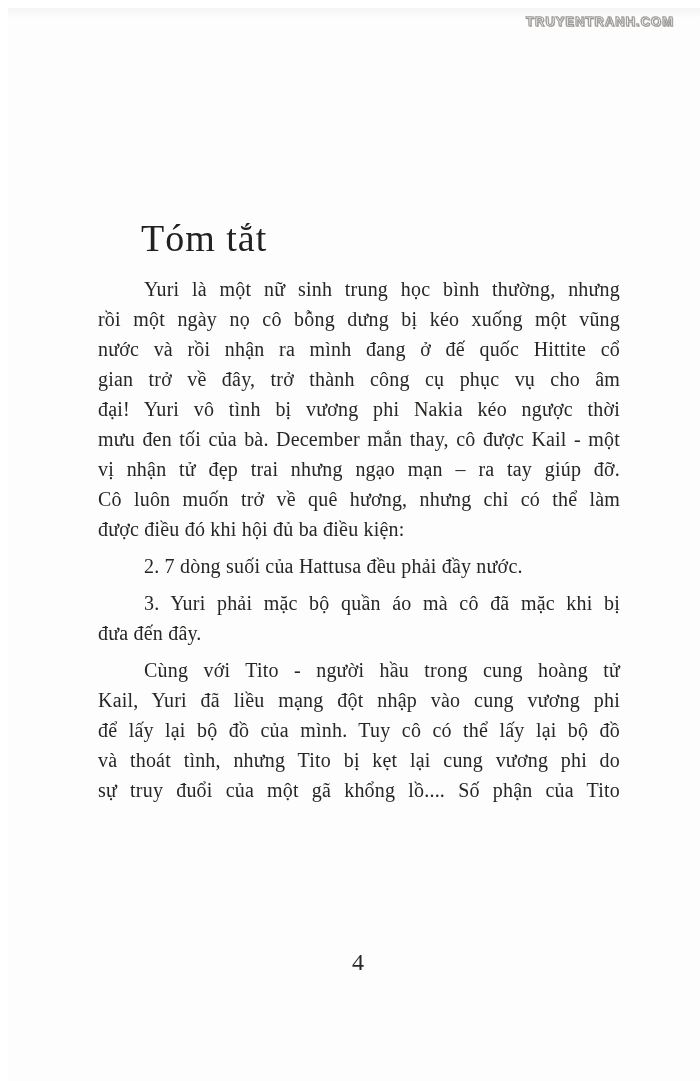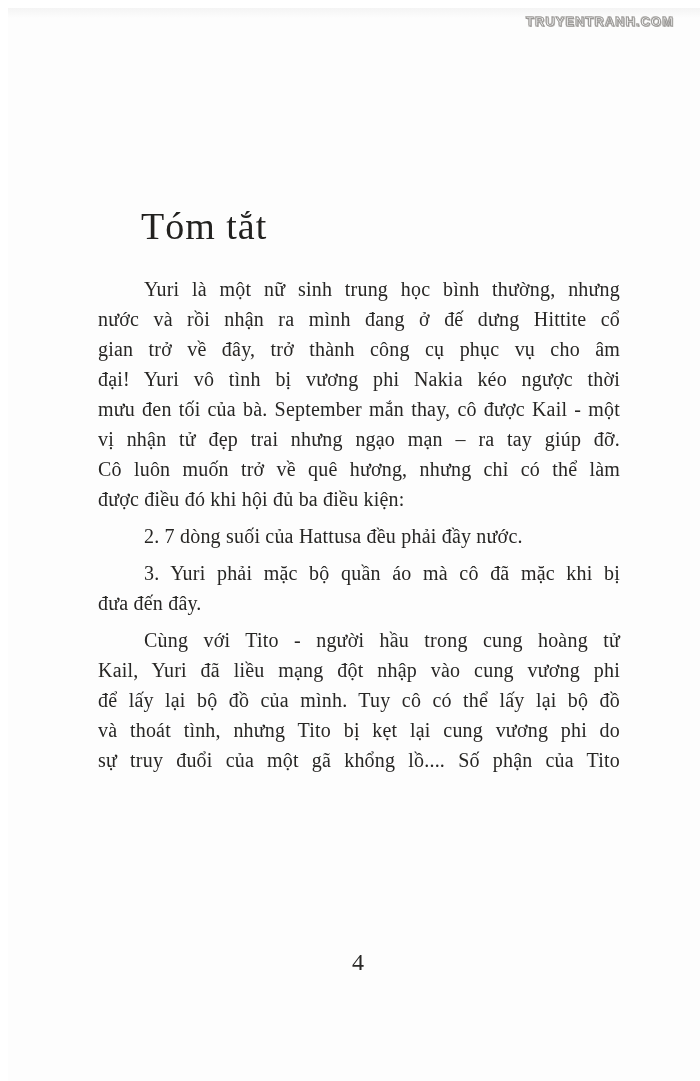--- a/index.html
+++ b/index.html
@@ -25,21 +25,21 @@
     font-family: "Liberation Sans", sans-serif;
     font-weight: bold;
     font-size: 13px;
     letter-spacing: 1px;
     color: #ffffff;
     -webkit-text-stroke: 1px #9a9896;
     text-shadow: 1px 1px 0 #b9b7b4, -1px -1px 0 #cfcdca;
   }
   .page-title {
     position: absolute;
-    top: 196px;
+    top: 208px;
     left: 133px;
     margin: 0;
     font-size: 38px;
     font-weight: 500;
     letter-spacing: 1px;
     color: #22211f;
   }
   .content {
     position: absolute;
     top: 266px;
@@ -77,24 +77,25 @@
 <body>
 
 <div class="page">
   <div class="watermark">TRUYENTRANH.COM</div>
 
   <h1 class="page-title">Tóm tắt</h1>
 
   <div class="content">
       <div class="paragraph">
         <div class="line first">Yuri là một nữ sinh trung học bình thường, nhưng</div>
-        <div class="line">nước và rồi nhận ra mình đang ở đế dưng Hittite cổ</div>
+        <div class="line">rồi một ngày nọ cô bỗng dưng bị kéo xuống một vũng</div>
+        <div class="line">nước và rồi nhận ra mình đang ở đế quốc Hittite cổ</div>
         <div class="line">gian trở về đây, trở thành công cụ phục vụ cho âm</div>
         <div class="line">đại! Yuri vô tình bị vương phi Nakia kéo ngược thời</div>
-        <div class="line">mưu đen tối của bà. September mắn thay, cô được Kail - một</div>
+        <div class="line">mưu đen tối của bà. December mắn thay, cô được Kail - một</div>
         <div class="line">vị nhận tử đẹp trai nhưng ngạo mạn – ra tay giúp đỡ.</div>
         <div class="line">Cô luôn muốn trở về quê hương, nhưng chỉ có thể làm</div>
         <div class="line last">được điều đó khi hội đủ ba điều kiện:</div>
       </div>
       <div class="paragraph">
         <div class="line first last">2. 7 dòng suối của Hattusa đều phải đầy nước.</div>
       </div>
       <div class="paragraph">
         <div class="line first">3. Yuri phải mặc bộ quần áo mà cô đã mặc khi bị</div>
         <div class="line last">đưa đến đây.</div>

